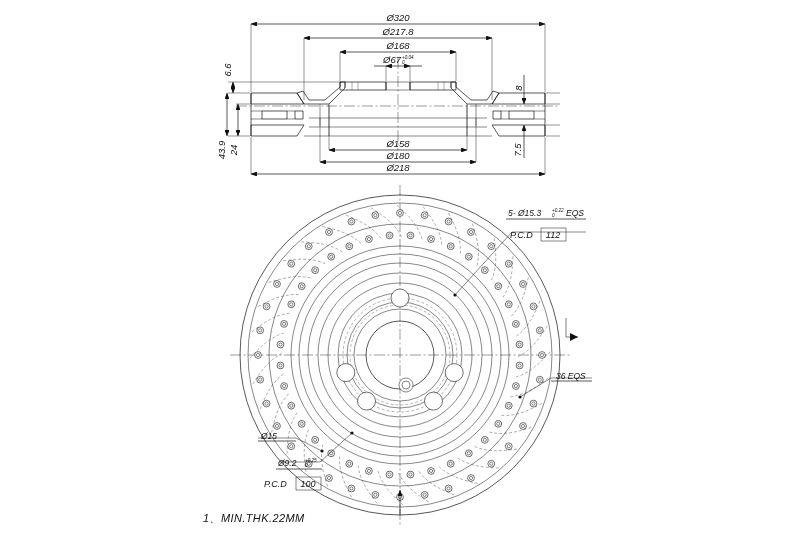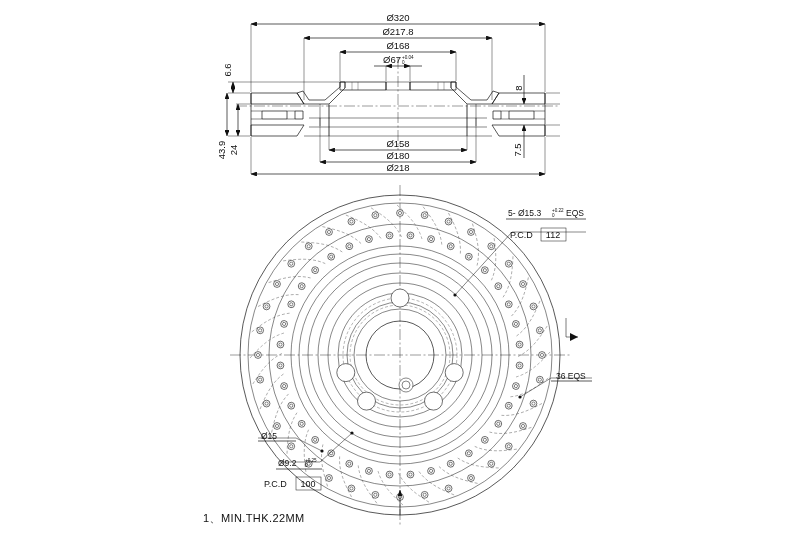--- a/index.html
+++ b/index.html
@@ -1,19 +1,19 @@
 <!DOCTYPE html>
 <html><head>
 <meta charset="utf-8">
 <title>Brake Disc Technical Drawing</title>
 <style>
   html,body{margin:0;padding:0;background:#ffffff;}
   body{width:800px;height:533px;overflow:hidden;
        font-family:"Liberation Sans", sans-serif;color:#1a1a1a;}
-  #sheet{position:relative;width:800px;height:454px;background:#fff;}
+  #sheet{position:relative;width:800px;height:454px;background:#fff;font-style:italic;}
   svg{display:block;}
   text{font-family:"Liberation Sans", sans-serif;fill:#111;}
   .dimtxt{font-size:9.5px;}
   .smalltxt{font-size:8.5px;}
   .toltxt{font-size:4.6px;}
   .notetxt{font-size:11px;letter-spacing:.4px;}
   .pcdtxt{font-size:9px;}
   .ln{stroke:#111;fill:none;stroke-width:.7;}
   .thin{stroke:#111;fill:none;stroke-width:.5;}
   .hair{stroke:#333;fill:none;stroke-width:.4;}

